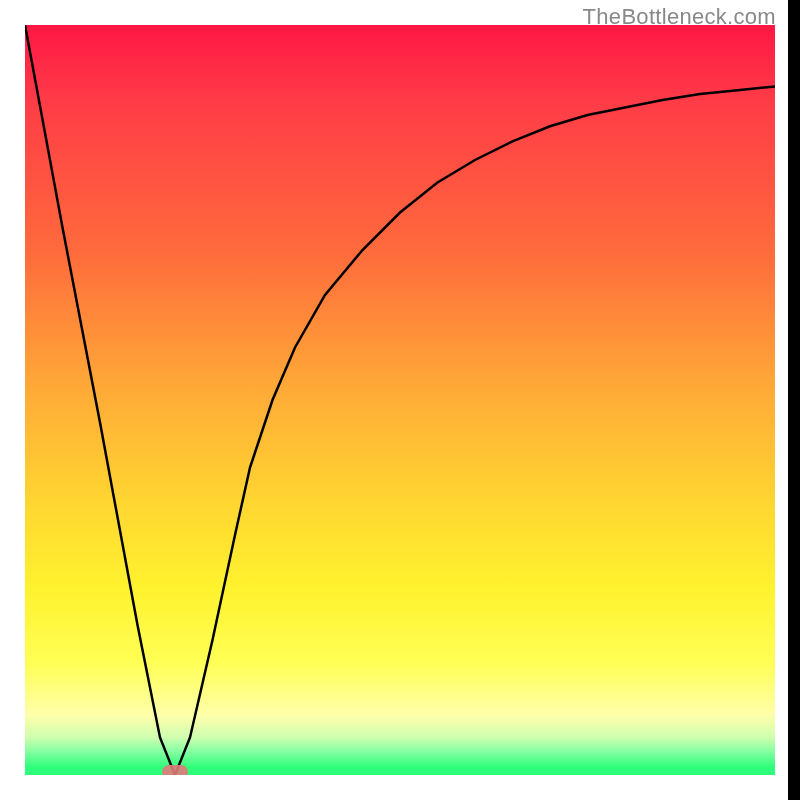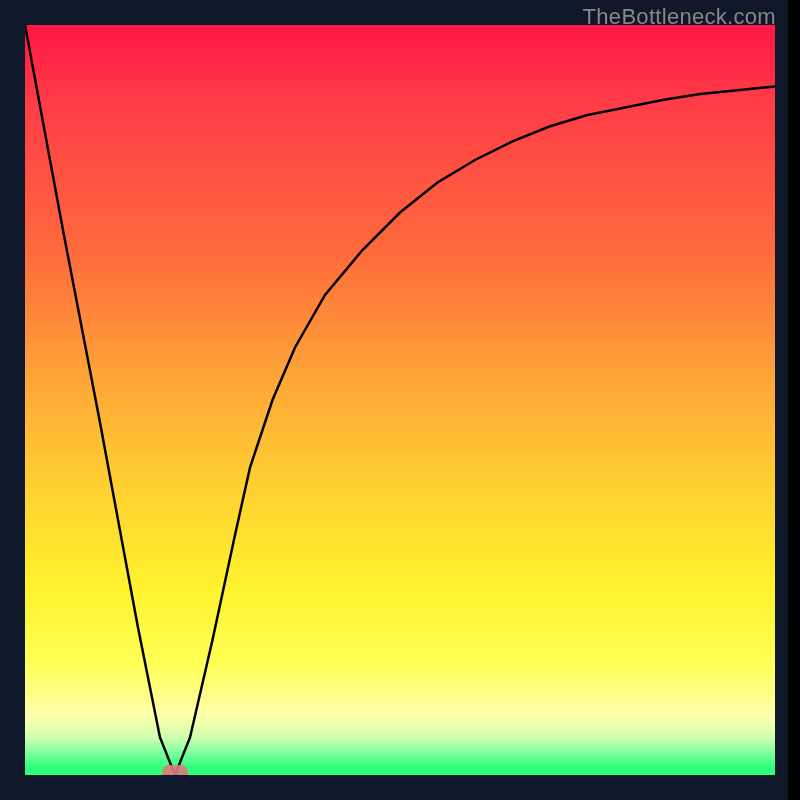--- a/index.html
+++ b/index.html
@@ -7,21 +7,21 @@
     padding: 0;
     width: 800px;
     height: 800px;
     overflow: hidden;
     background: #000;
     font-family: Arial, Helvetica, sans-serif;
   }
   .outer {
     width: 788px;
     height: 800px;
-    background: #0f172a;
+    background: #ffffff;
     position: relative;
     text-align: right;
   }
   .plot {
     position: absolute;
     left: 25px;
     top: 25px;
     width: 750px;
     height: 750px;
     overflow: hidden;

